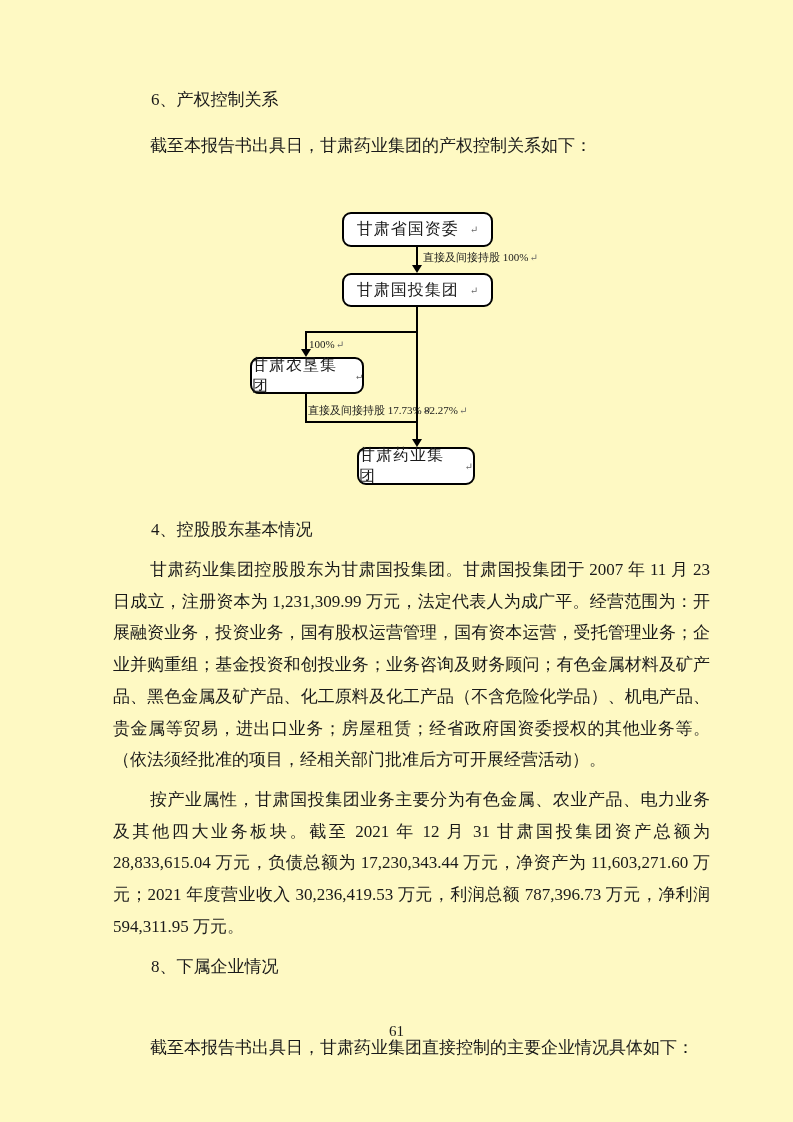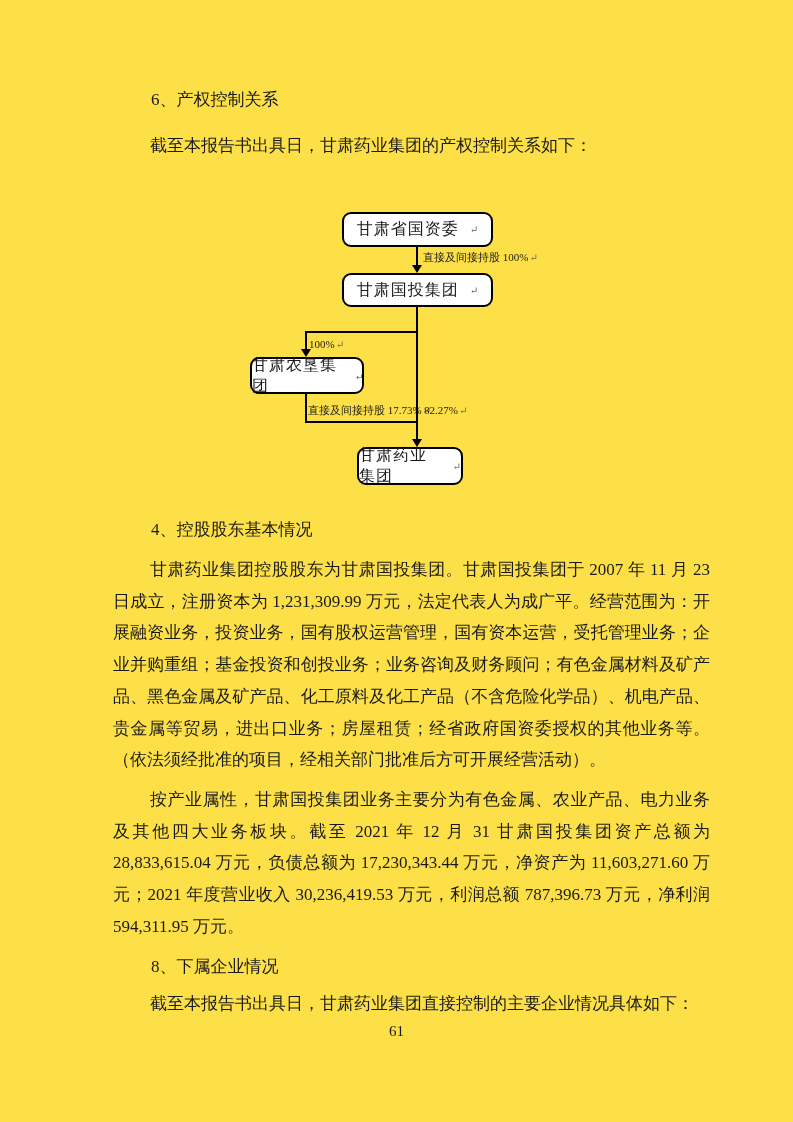--- a/index.html
+++ b/index.html
@@ -1,19 +1,19 @@
 <!DOCTYPE html>
 <html><head>
 <meta charset="utf-8">
 <style>
   html,body { margin:0; padding:0; background:#ffffff; }
   .page {
     position:relative;
     width:793px; height:1122px;
-    background:#fde047;
+    background:#fef9c3;
     color:#1a1a1a;
     font-family:"Liberation Serif","DejaVu Serif",serif;
     margin:0 auto;
     overflow:hidden;
   }
   .hblock, .pblock {
     position:absolute;
     left:113px; width:597px;
     font-size:17px;
     line-height:31.7px;
@@ -69,21 +69,21 @@
     <div class="dbox" style="left:342px; top:273px; width:151px; height:34px;">
       <span>甘肃国投集团</span>
         <span class="mark">↵</span>
     </div>
 
     <div class="dbox" style="left:250px; top:357px; width:114px; height:37px;font-family:Liberation Mono, monospace;">
       <span>甘肃农垦集团</span>
         <span class="mark">↵</span>
     </div>
 
-    <div class="dbox" style="left:357px; top:447px; width:106px; height:38px;">
+    <div class="dbox" style="left:357px; top:447px; width:118px; height:38px;">
       <span>甘肃药业集团</span>
         <span class="mark">↵</span>
     </div>
 
     <div class="dline" style="left:416px; top:247px; width:2px; height:19px;"></div>
     <div class="darrow" style="left:412px; top:265px;"></div>
     <div class="dlabel" style="left:423px; top:249px;">
       <span>直接及间接持股 100%</span><span class="mark">↵</span>
     </div>
 
@@ -109,17 +109,17 @@
   </div>
 
   <div class="hblock" style="top:514px">4、控股股东基本情况</div>
 
   <div class="pblock" style="top:554px">甘肃药业集团控股股东为甘肃国投集团。甘肃国投集团于 2007 年 11 月 23 日成立，注册资本为 1,231,309.99 万元，法定代表人为成广平。经营范围为：开展融资业务，投资业务，国有股权运营管理，国有资本运营，受托管理业务；企业并购重组；基金投资和创投业务；业务咨询及财务顾问；有色金属材料及矿产品、黑色金属及矿产品、化工原料及化工产品（不含危险化学品）、机电产品、贵金属等贸易，进出口业务；房屋租赁；经省政府国资委授权的其他业务等。（依法须经批准的项目，经相关部门批准后方可开展经营活动）。</div>
 
   <div class="pblock" style="top:784px">按产业属性，甘肃国投集团业务主要分为有色金属、农业产品、电力业务及其他四大业务板块。截至 2021 年 12 月 31 甘肃国投集团资产总额为 28,833,615.04 万元，负债总额为 17,230,343.44 万元，净资产为 11,603,271.60 万元；2021 年度营业收入 30,236,419.53 万元，利润总额 787,396.73 万元，净利润 594,311.95 万元。</div>
 
   <div class="hblock" style="top:951px">8、下属企业情况</div>
 
-  <div class="pblock" style="top:988px">截至本报告书出具日，甘肃药业集团直接控制的主要企业情况具体如下：</div>
+  <div class="pblock" style="top:1032px">截至本报告书出具日，甘肃药业集团直接控制的主要企业情况具体如下：</div>
 
   <div class="pagenum">61</div>
 
 </div>
 
 </body></html>

